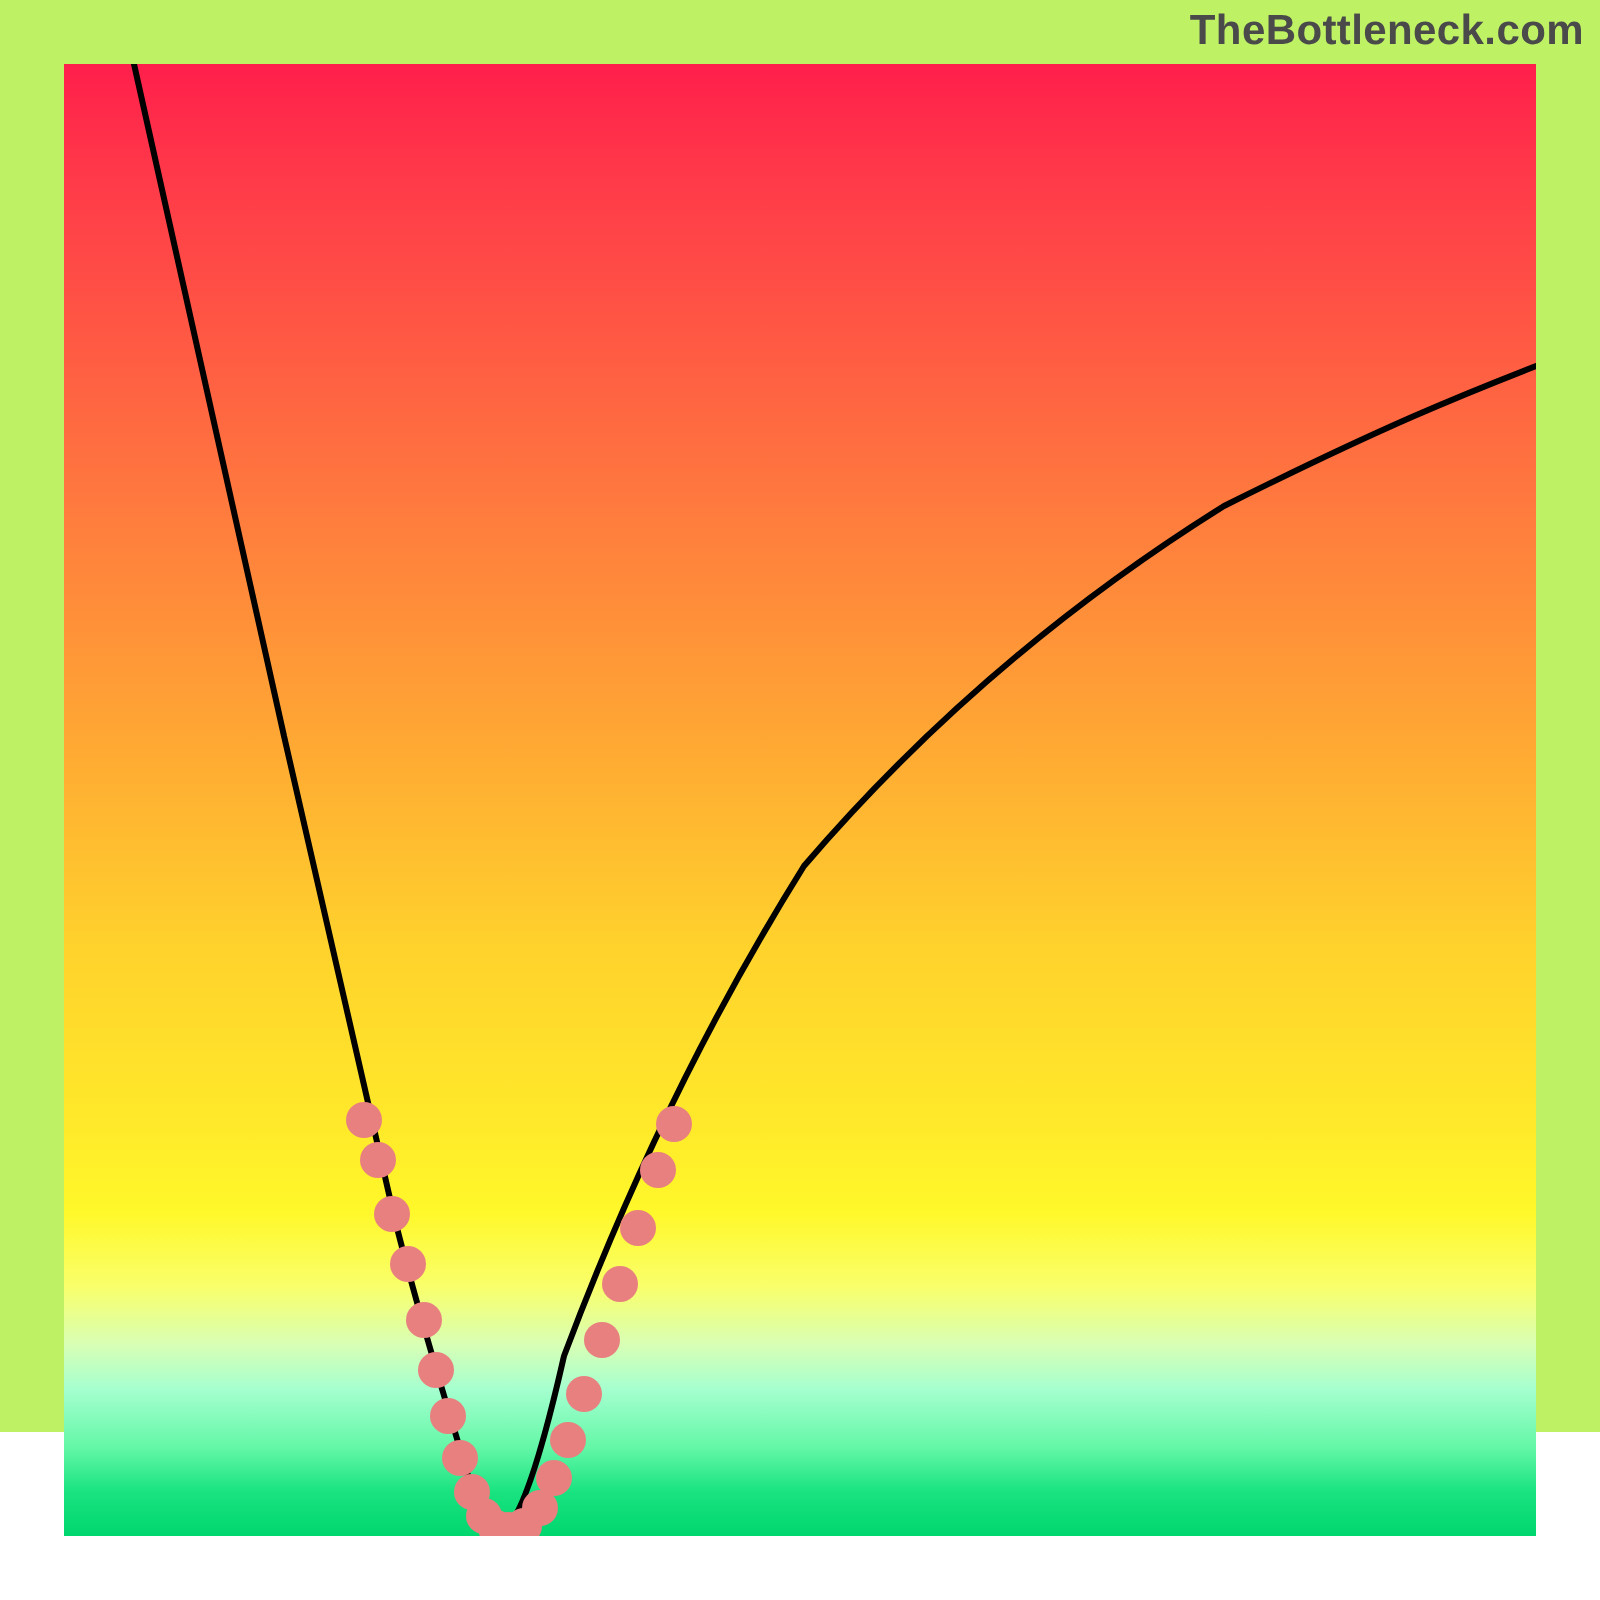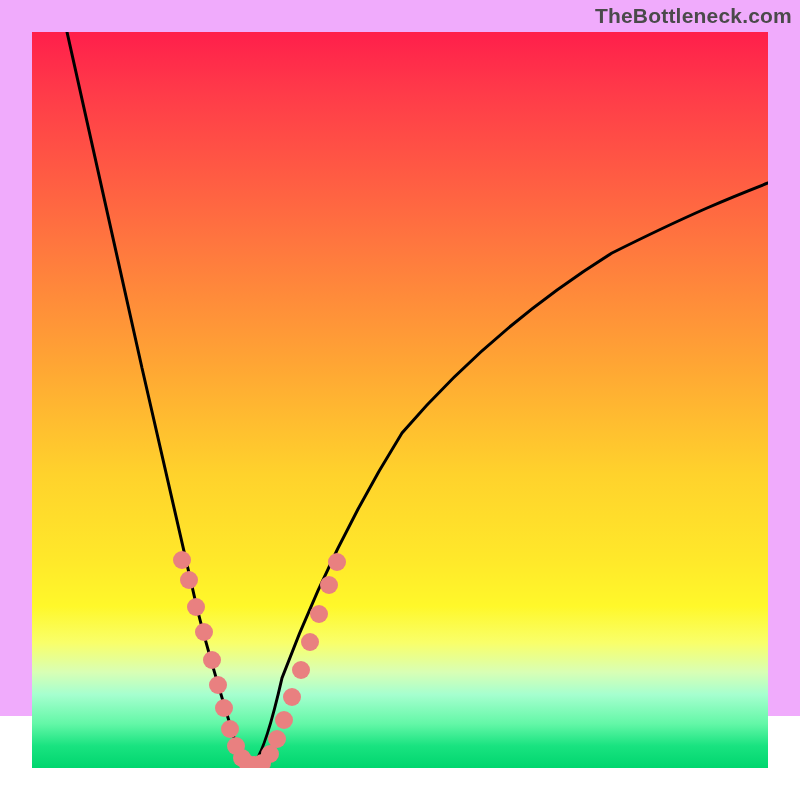--- a/index.html
+++ b/index.html
@@ -7,21 +7,21 @@
     padding: 0;
     width: 800px;
     height: 800px;
     overflow: hidden;
     font-family: Arial, Helvetica, sans-serif;
   }
   .frame {
     position: relative;
     width: 800px;
     height: 716px;
-    background: #f0abfc;
+    background: #bef264;
   }
   .plot-area {
     position: absolute;
     left: 32px;
     top: 32px;
     width: 736px;
     height: 736px;
     background: linear-gradient(
       to bottom,
       #ff1f4b 0%,

